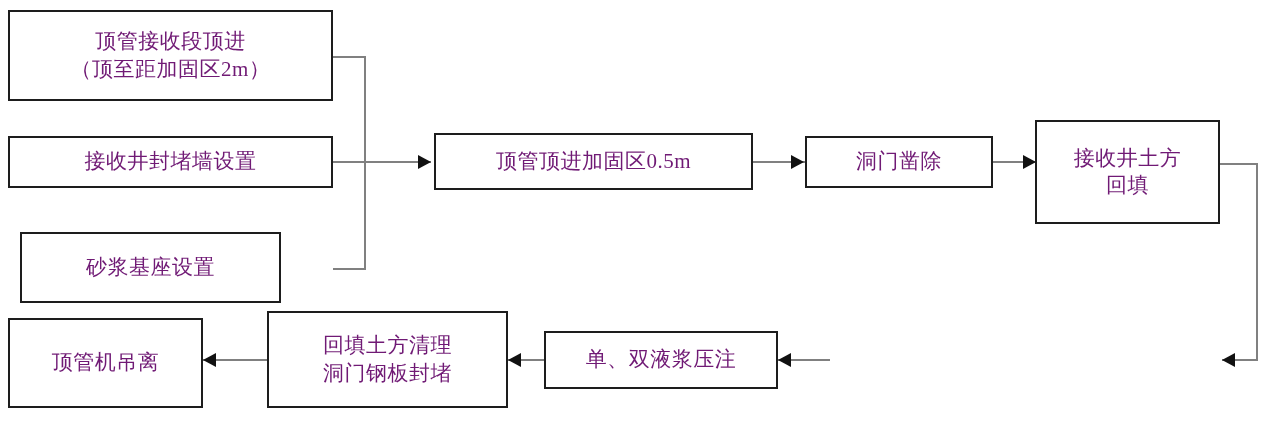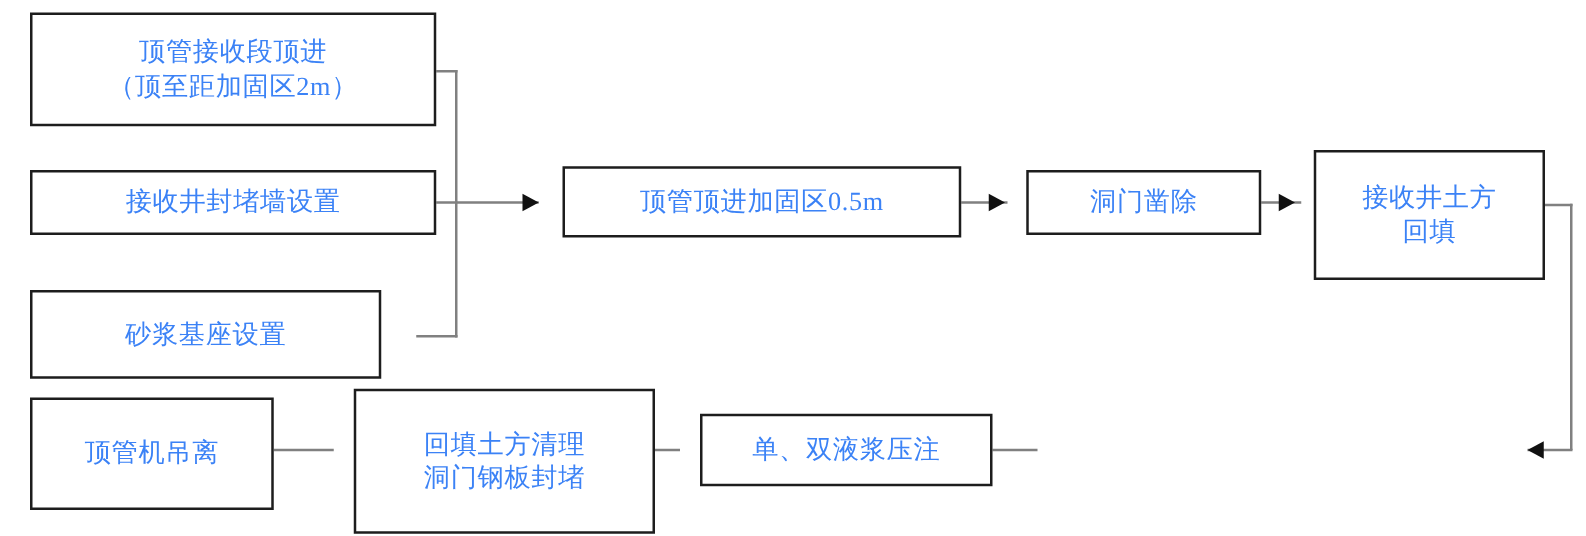--- a/index.html
+++ b/index.html
@@ -17,26 +17,25 @@
   }
   .node {
     position: absolute;
     box-sizing: border-box;
     border: 2px solid #1d1d1d;
     background: #ffffff;
     display: flex;
     align-items: center;
     justify-content: center;
     text-align: center;
-    color: #3b82f6;
+    color: #701a75;
     font-size: 21px;
     line-height: 1.30;
     letter-spacing: 0.5px;
     z-index: 3;
-    margin-left: 16px;
   }
   .node .txt {
     display: block;
     white-space: pre-line;
     padding: 0 6px;
   }
   
   .hline, .vline {
     position: absolute;
     background: #808080;
@@ -96,21 +95,21 @@
 
   <div class="node" style="left:8px; top:10px; width:325px; height:91px;">
     <span class="txt">顶管接收段顶进
 （顶至距加固区2m）</span>
   </div>
 
   <div class="node" style="left:8px; top:136px; width:325px; height:52px;">
     <span class="txt">接收井封堵墙设置</span>
   </div>
 
-  <div class="node" style="left:8px; top:232px; width:281px; height:71px;">
+  <div class="node" style="left:20px; top:232px; width:261px; height:71px;">
     <span class="txt">砂浆基座设置</span>
   </div>
 
   <div class="node" style="left:434px; top:133px; width:319px; height:57px;">
     <span class="txt">顶管顶进加固区0.5m</span>
   </div>
 
   <div class="node" style="left:805px; top:136px; width:188px; height:52px;text-align:center;">
     <span class="txt">洞门凿除</span>
   </div>
@@ -118,21 +117,21 @@
   <div class="node" style="left:1035px; top:120px; width:185px; height:104px;">
     <span class="txt">接收井土方
 回填</span>
   </div>
 
 
   <div class="node" style="left:544px; top:331px; width:234px; height:58px;">
     <span class="txt">单、双液浆压注</span>
   </div>
 
-  <div class="node" style="left:267px; top:311px; width:241px; height:116px;text-align:center;">
+  <div class="node" style="left:267px; top:311px; width:241px; height:97px;text-align:center;">
     <span class="txt">回填土方清理
 洞门钢板封堵</span>
   </div>
 
   <div class="node" style="left:8px; top:318px; width:195px; height:90px;text-align:center;">
     <span class="txt">顶管机吊离</span>
   </div>
 
 </div>
 

